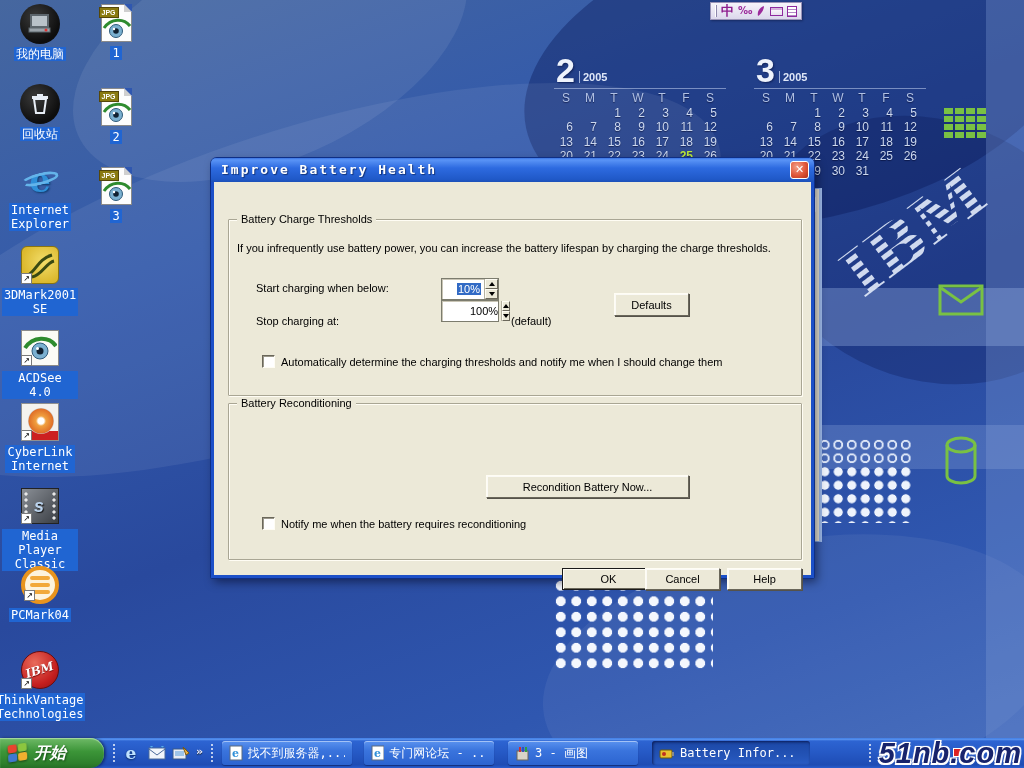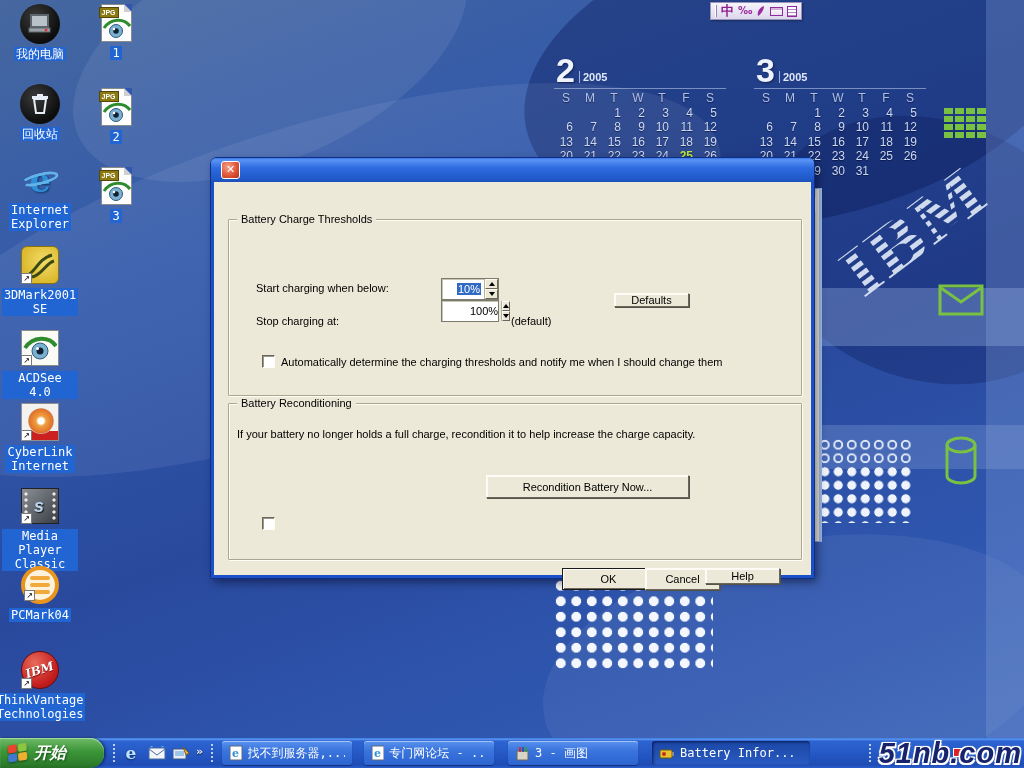--- a/index.html
+++ b/index.html
@@ -440,40 +440,42 @@
       <div class="cal-cell cal-day"></div>
     </div>
 </div>
 
 <div class="bg-window">
   <div class="mini-close"></div>
 </div>
 
 <div class="dialog">
   <div class="titlebar">
+    <span class="ttl">Improve Battery Health</span>
     <div class="close-btn">✕</div>
   </div>
   <div class="dlg-body">
 
     <div class="groupbox" style="top:37px;height:177px;">
       <span class="glabel">Battery Charge Thresholds</span>
+      <div class="desc" style="left:8px;top:22px;width:560px;">If you infrequently use battery power, you can increase the battery lifespan by charging the charge thresholds.</div>
 
       <div class="desc" style="left:27px;top:62px;">Start charging when below:</div>
       <div class="spinbox" style="left:212px;top:58px;">
         <div class="spin-val"><span class="spin-sel">10%</span></div>
         <div class="spin-btns">
           <div class="spin-btn">
               <div class="tri-up"></div>
             </div>
           <div class="spin-btn">
               <div class="tri-dn"></div>
             </div>
         </div>
       </div>
-      <button class="btn-classic" style="left:385px;top:73px;width:75px;height:14px;">Defaults</button>
+      <button class="btn-classic" style="left:385px;top:73px;width:75px;height:23px;">Defaults</button>
 
       <div class="desc" style="left:27px;top:95px;">Stop charging at:</div>
       <div class="spinbox" style="left:212px;top:80px;padding-left:28px;">
         <div class="spin-val">100%</div>
         <div class="spin-btns">
           <div class="spin-btn">
               <div class="tri-up"></div>
             </div>
           <div class="spin-btn">
               <div class="tri-dn"></div>
@@ -481,28 +483,28 @@
         </div>
       </div>
       <div class="desc" style="left:282px;top:95px;">(default)</div>
 
       <div class="checkbox" style="left:33px;top:135px;"></div>
       <div class="cb-label" style="left:52px;top:136px;width:510px;">Automatically determine the charging thresholds and notify me when I should change them</div>
     </div>
 
     <div class="groupbox" style="top:221px;height:157px;">
       <span class="glabel">Battery Reconditioning</span>
-      <div class="desc" style="left:8px;top:24px;width:560px;">If your battery no longer holds a full charge, recondition it to help increase the charge capacity.</div>
       <button class="btn-classic" style="left:257px;top:71px;width:203px;height:23px;">Recondition Battery Now...</button>
       <div class="checkbox" style="left:33px;top:113px;"></div>
+      <div class="cb-label" style="left:52px;top:114px;width:420px;">Notify me when the battery requires reconditioning</div>
     </div>
 
     <button class="btn-classic btn-default" style="left:348px;top:386px;width:93px;height:22px;">OK</button>
     <button class="btn-classic" style="left:431px;top:386px;width:75px;height:22px;">Cancel</button>
-    <button class="btn-classic" style="left:491px;top:386px;width:75px;height:16px;">Help</button>
+    <button class="btn-classic" style="left:513px;top:386px;width:75px;height:22px;">Help</button>
   </div>
 </div>
 
 <div class="taskbar">
   <div class="start-btn">
     <div class="winflag">
       <i style="background:#e8452f;"></i>
         <i style="background:#8cc63f;"></i>
         <i style="background:#3f78d0;"></i>
         <i style="background:#f0b02f;"></i>

